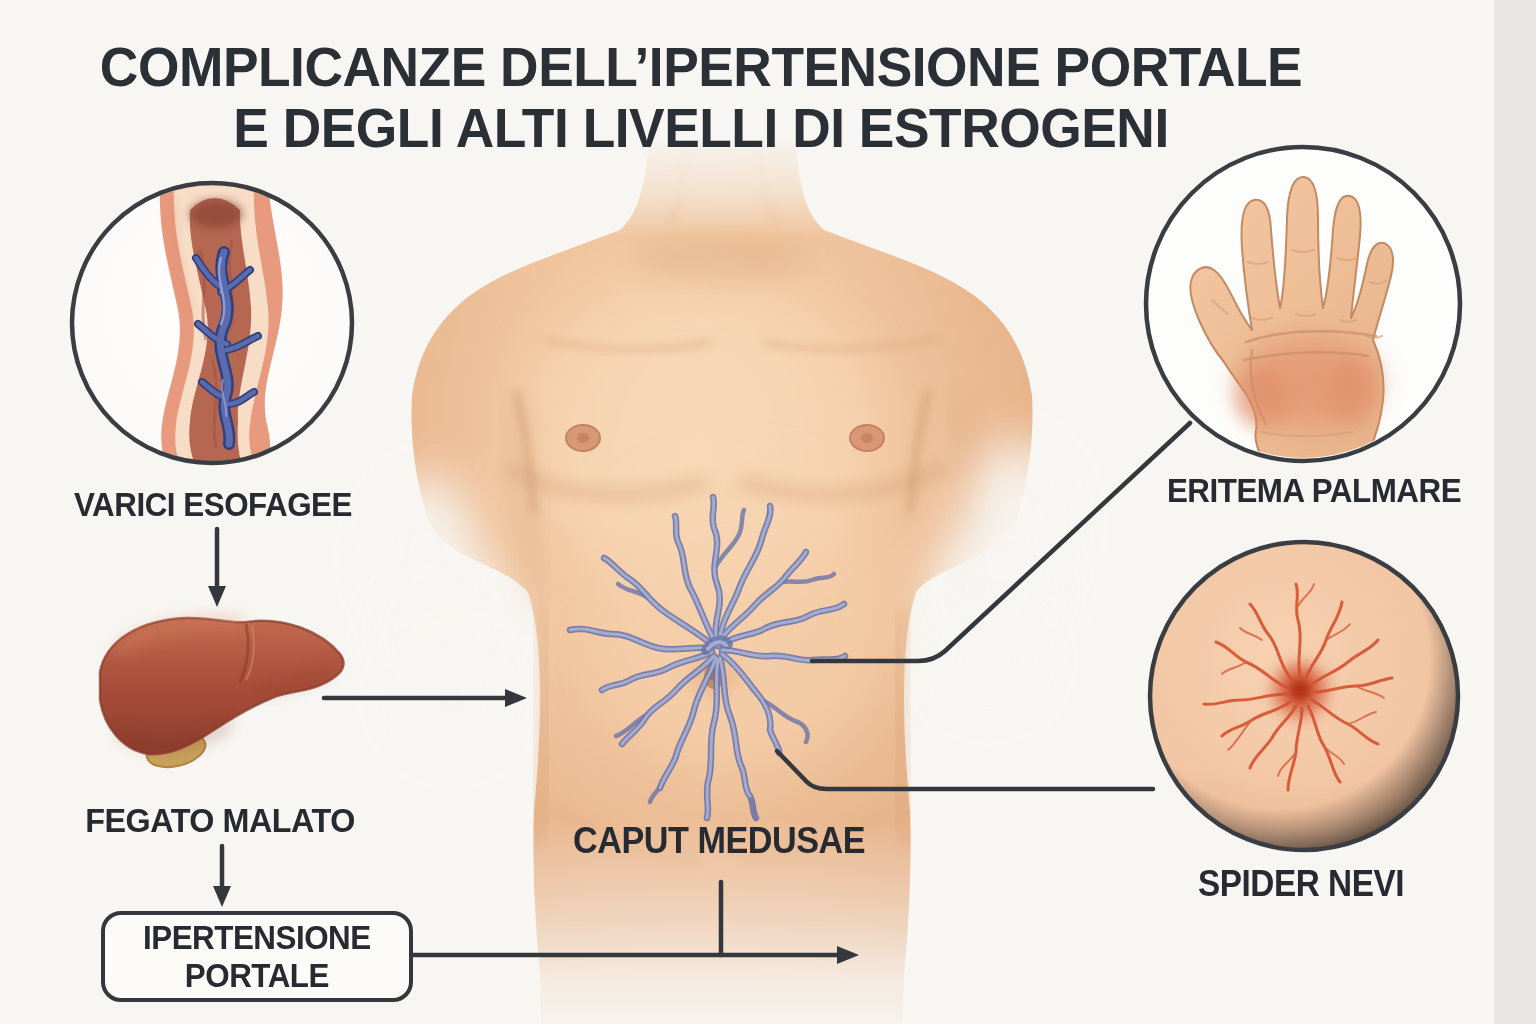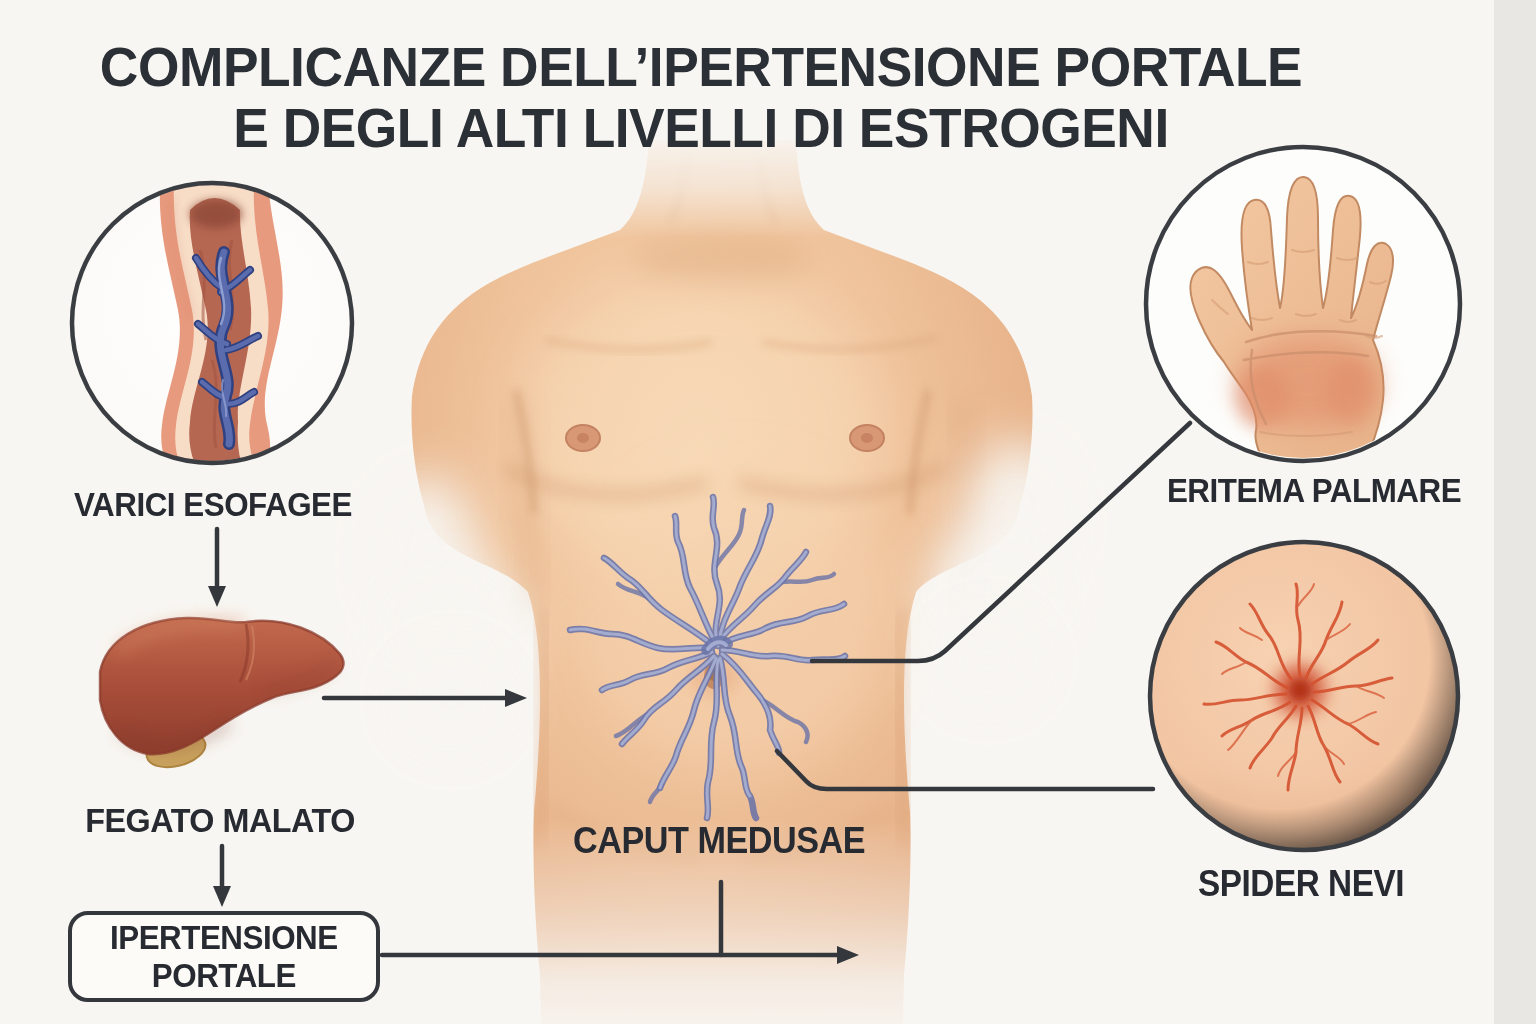--- a/index.html
+++ b/index.html
@@ -5,21 +5,21 @@
   html,body{margin:0;padding:0;background:#e9e7e3;}
   #canvas{position:relative;width:1494px;height:1024px;background:#f8f6f2;overflow:hidden;
           font-family:"Liberation Sans","DejaVu Sans",sans-serif;}
   #art{position:absolute;left:0;top:0;width:1536px;height:1024px;}
   .title{position:absolute;left:701px;top:37px;transform:translateX(-50%) scaleX(.97);
          transform-origin:center top;text-align:center;color:#2b2f36;font-weight:bold;
          font-size:55px;line-height:61px;letter-spacing:-.5px;white-space:nowrap;}
   .lbl{position:absolute;font-weight:bold;color:#272b31;white-space:nowrap;letter-spacing:-.5px;}
   .flow-box{position:absolute;box-sizing:border-box;background:#fcfbf8;border:4px solid #34383d;
             display:flex;flex-direction:column;align-items:center;justify-content:center;
-            color:#272b31;font-weight:bold;text-align:center;letter-spacing:-.5px;}
+            color:#272b31;font-weight:bold;text-align:center;letter-spacing:-.5px;margin-left:33px;}
   .flow-box .bx-line{transform:scaleX(.95);white-space:nowrap;}
 </style>
 </head>
 <body>
 
 <div id="canvas">
 
 <svg id="art" viewBox="0 0 1536 1024" xmlns="http://www.w3.org/2000/svg">
   <defs>
     <radialGradient id="gSkin" cx="46%" cy="36%" r="78%">

